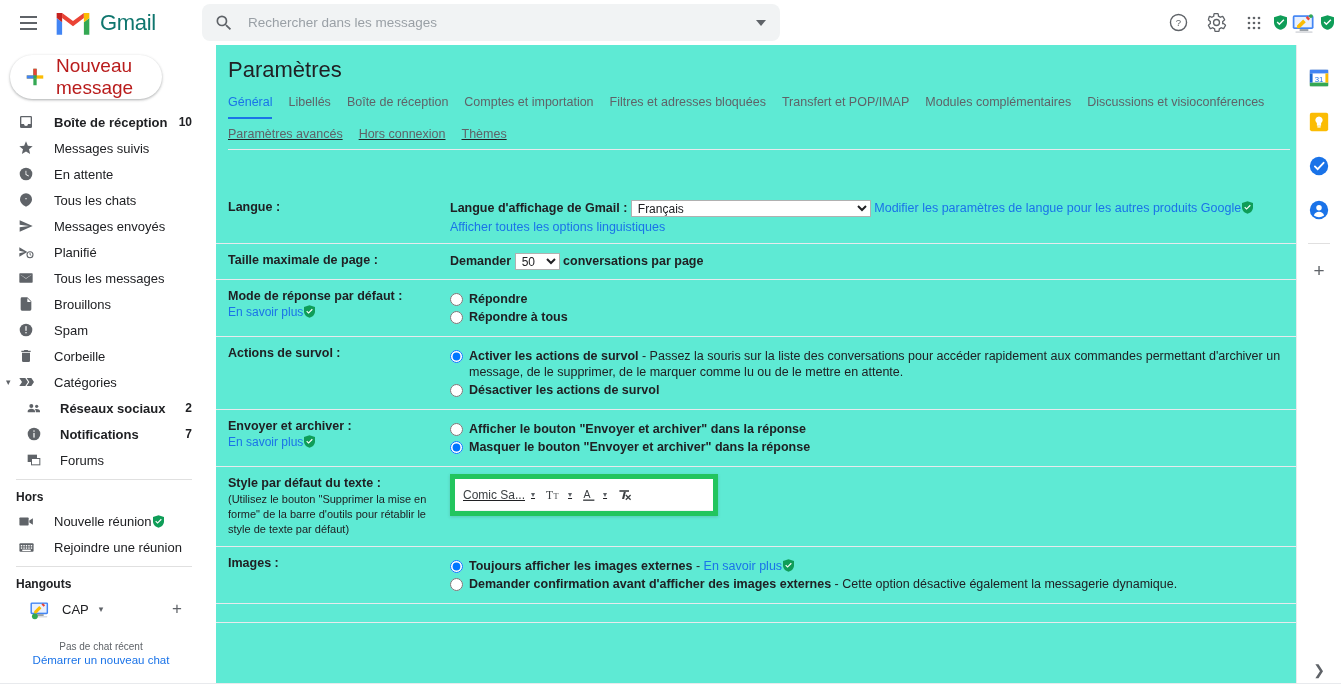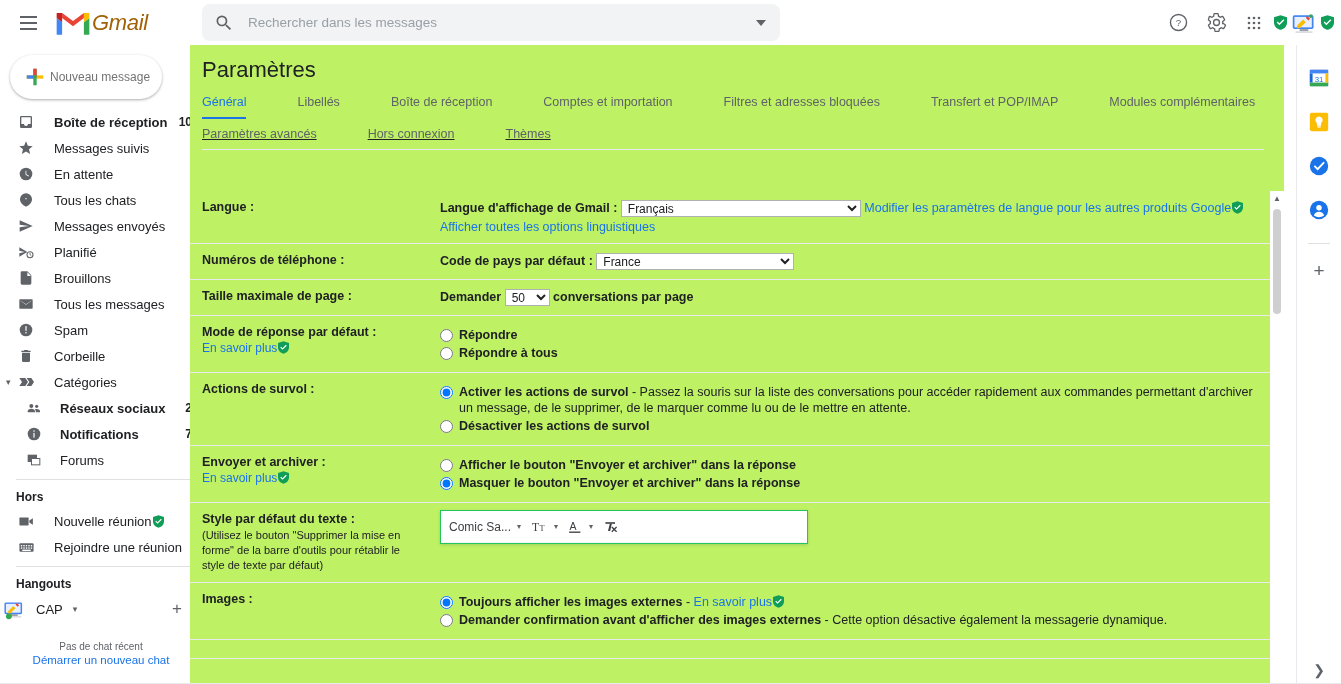--- a/index.html
+++ b/index.html
@@ -19,21 +19,21 @@
     display: flex; align-items: center; background: #fff;
   }
   .hamburger {
     width: 40px; height: 40px; margin-left: 8px;
     display: flex; flex-direction: column; justify-content: center; align-items: center;
     cursor: pointer; border-radius: 50%;
   }
   .hamburger span { display: block; width: 17px; height: 2px; background: #5f6368; margin: 2px 0; }
   .brand { display: flex; align-items: center; margin-left: 6px; }
   .gmail-m { width: 38px; height: 28px; }
-  .brand-text { font-size: 22px; color: #a16207; letter-spacing: -0.3px; font-family: "Liberation Sans", sans-serif; font-style: italic; }
+  .brand-text { font-size: 22px; color: #0f766e; letter-spacing: -0.3px; margin-left: 8px; font-family: "Liberation Sans", sans-serif; }
 
   .search-wrap {
     position: absolute; left: 202px; top: 4px;
     width: 578px; height: 37px;
     background: #f1f3f4; border-radius: 8px;
     display: flex; align-items: center;
   }
   .search-icon { width: 20px; height: 20px; margin-left: 12px; flex: none; }
   .search-input {
     flex: 1; border: none; outline: none; background: transparent;
@@ -56,75 +56,75 @@
     position: absolute; left: 0; top: 45px; width: 202px; height: 639px;
     background: #fff; overflow: hidden;
   }
   .compose {
     margin: 10px 0 6px 10px; width: 152px; height: 44px;
     border-radius: 24px; background: #fff;
     box-shadow: 0 1px 3px rgba(60,64,67,.3), 0 1px 2px rgba(60,64,67,.15);
     display: flex; align-items: center; cursor: pointer;
   }
   .compose-plus { width: 22px; height: 22px; margin-left: 14px; flex: none; }
-  .compose-label { font-size: 12px; color: #737373; margin-left: 4px; }
+  .compose-label { font-size: 19px; color: #b91c1c; margin-left: 10px; }
 
   .nav-list { margin-top: 10px; }
   .nav-item {
     height: 26px; display: flex; align-items: center;
     padding-left: 16px; padding-right: 10px;
     border-radius: 0 14px 14px 0; cursor: pointer; font-size: 13px; color: #202124;
   }
   .nav-item.selected { background: transparent; }
   .nav-ico { width: 20px; height: 20px; flex: none; display: flex; align-items: center; justify-content: center; }
   .nav-label { margin-left: 18px; flex: 1; white-space: nowrap; overflow: hidden; }
   .nav-label.bold { font-weight: bold; }
   .nav-count { font-size: 12px; color: #202124; font-weight: bold; }
   .nav-item.sub { padding-left: 24px; }
   .nav-item.sub .nav-label { margin-left: 16px; }
   .cat-arrow { width: 10px; margin-left: -10px; margin-right: 0px; font-size: 9px; color: #5f6368; }
 
   .section-head { font-size: 12px; font-weight: bold; color: #202124; padding: 10px 0 4px 16px; }
   .divider { height: 1px; background: #e0e0e0; margin: 6px 10px 0 16px; }
 
-  .hangout-row { height: 28px; display: flex; align-items: center; padding-left: 2px; font-size: 13px; }
+  .hangout-row { height: 28px; display: flex; align-items: center; padding-left: 28px; font-size: 13px; }
   .hangout-avatar { width: 24px; height: 22px; position: relative; flex: none; }
   .hangout-name { margin-left: 10px; color: #202124; font-size: 13px; }
   .hangout-caret { margin-left: 10px; font-size: 9px; color: #5f6368; }
   .hangout-plus { margin-left: auto; margin-right: 20px; font-size: 17px; color: #5f6368; cursor: pointer; }
   .chat-empty { text-align: center; font-size: 10px; color: #5f6368; margin-top: 18px; }
   .chat-link { display:block; text-align: center; font-size: 11.5px; color: #1a73e8; margin-top: 2px; cursor: pointer; }
 
   
   .main {
-    position: absolute; left: 190px; top: 45px; width: 1094px; height: 639px;
-    background: #bef264; overflow: hidden;
+    position: absolute; left: 216px; top: 45px; width: 1094px; height: 639px;
+    background: #5eead4; overflow: hidden;
   }
   .page-title { font-size: 22px; color: #202124; padding: 12px 0 0 12px; font-weight: normal; }
 
   .tabs { padding: 12px 0 0 12px; }
-  .tabrow { display: flex; align-items: flex-end; flex-wrap: nowrap; gap: 35px; }
+  .tabrow { display: flex; align-items: flex-end; flex-wrap: nowrap; }
   .tab {
     font-size: 12.5px; color: #5f6368; padding: 0 0 8px 0; margin-right: 16px;
     cursor: pointer; white-space: nowrap; border-bottom: 2px solid transparent;
   }
   .tab.active { color: #1a73e8; border-bottom: 2px solid #1a73e8; }
   .tabrow2 { margin-top: 8px; text-decoration: underline; }
   .tabrow2 .tab { padding-bottom: 6px; }
   .tabs-sep { height: 1px; background: #e8eaed; margin-left: 12px; margin-right: 20px; }
 
   .settings {
     position: absolute; left: 0; top: 146px; width: 1080px; height: 493px;
     overflow: hidden;
   }
   .srow { display: flex; border-bottom: 1px solid #e8eaed; padding: 9px 0 9px 12px; }
   .scol-label { width: 222px; flex: none; font-size: 12.5px; font-weight: bold; color: #202124; }
   .scol-label .sub { font-weight: normal; font-size: 11px; color: #202124; line-height: 15px; padding-top: 2px; }
   .learn { font-weight: normal; color: #1a73e8; font-size: 12px; cursor: pointer; display: inline-block; margin-top: 2px; }
-  .scol-body { flex: 1; font-size: 12.5px; color: #202124; padding-right: 14px; margin-left: 16px; }
+  .scol-body { flex: 1; font-size: 12.5px; color: #202124; padding-right: 14px; }
   .bold { font-weight: bold; }
   .lnk { color: #1a73e8; cursor: pointer; }
   .muted { color: #202124; font-weight: normal; }
 
   select.gsel {
     font-family: "Liberation Sans", sans-serif; font-size: 12px; color: #202124;
     border: 1px solid #b0b0b0; background: #fff; height: 17px; padding: 0 0 0 2px;
     vertical-align: middle;
   }
   .sel-lang { width: 240px; }
@@ -133,23 +133,24 @@
   .sel-undo { width: 40px; }
 
   .opt { display: flex; align-items: flex-start; margin: 2px 0; }
   .radio, .checkbox { margin: 2px 6px 0 0; flex: none; }
   .opt-text { line-height: 16px; }
 
   .shield { display: inline-block; width: 11px; height: 13px; vertical-align: -2px; margin-left: 1px; }
 
   
   .stylebox {
-    width: 368px; border: 1px solid #22c55e; background: #fff;
+    width: 268px; border: 5px solid #22c55e; background: #fff;
     box-shadow: 0 1px 3px rgba(60,64,67,.20);
     margin-top: -2px;
+    text-decoration: underline;
   }
   .styletoolbar { height: 32px; display: flex; align-items: center; border-bottom: 1px solid #f1f3f4; padding-left: 8px; }
   .tb-item { display: flex; align-items: center; font-size: 12px; color: #3c4043; margin-right: 10px; cursor: pointer; }
   .tb-caret { margin-left: 6px; font-size: 8px; color: #5f6368; }
   .styleprev { padding: 7px 10px 9px 10px; font-size: 12.5px; color: #202124; font-family: "DejaVu Sans", sans-serif; }
 
   
   .vscroll { position: absolute; right: 0px; top: 146px; width: 14px; height: 493px; background: #fff; }
   .vsc-up, .vsc-down { height: 14px; display: flex; align-items: center; justify-content: center; font-size: 8px; color: #5f6368; cursor: pointer; }
   .vsc-track { position: absolute; top: 14px; left: 3px; width: 8px; height: 465px; background: #fff; }
@@ -314,33 +315,33 @@
               <circle cx="18" cy="16" r="4.5" fill="none" stroke="#5f6368" stroke-width="1.6"></circle>
               <path d="M18 13.5V16l1.8 1" stroke="#5f6368" stroke-width="1.4" fill="none"></path>
             </svg>
         </span>
         <span class="nav-label">Planifié</span>
       </div>
 
       <div class="nav-item">
         <span class="nav-ico">
           <svg width="16" height="16" viewBox="0 0 24 24">
+              <path fill="#5f6368" d="M21 5H3a1 1 0 00-1 1v12a1 1 0 001 1h18a1 1 0 001-1V6a1 1 0 00-1-1zm-1 2.5L12 13 4 7.5V7l8 5.4L20 7v.5z"></path>
+            </svg>
+        </span>
+        <span class="nav-label">Tous les messages</span>
+      </div>
+
+      <div class="nav-item">
+        <span class="nav-ico">
+          <svg width="16" height="16" viewBox="0 0 24 24">
               <path fill="#5f6368" d="M14 2H6a2 2 0 00-2 2v16a2 2 0 002 2h12a2 2 0 002-2V8l-6-6zm0 7V3.5L19.5 9H14z"></path>
             </svg>
         </span>
         <span class="nav-label">Brouillons</span>
-      </div>
-
-      <div class="nav-item">
-        <span class="nav-ico">
-          <svg width="16" height="16" viewBox="0 0 24 24">
-              <path fill="#5f6368" d="M21 5H3a1 1 0 00-1 1v12a1 1 0 001 1h18a1 1 0 001-1V6a1 1 0 00-1-1zm-1 2.5L12 13 4 7.5V7l8 5.4L20 7v.5z"></path>
-            </svg>
-        </span>
-        <span class="nav-label">Tous les messages</span>
       </div>
 
       <div class="nav-item">
         <span class="nav-ico">
           <svg width="16" height="16" viewBox="0 0 24 24">
               <circle cx="12" cy="12" r="9.5" fill="#5f6368"></circle>
               <rect x="11.1" y="6.2" width="1.8" height="7" fill="#fff"></rect>
               <rect x="11.1" y="15" width="1.8" height="2" fill="#fff"></rect>
             </svg>
         </span>
@@ -492,29 +493,20 @@
             <option>Français</option>
           </select>
           <span class="lnk">Modifier les paramètres de langue pour les autres produits Google</span><svg class="shield" viewBox="0 0 16 18">
               <path d="M8 0L0 2.6v6.2C0 13.6 3.4 17.3 8 18c4.6-.7 8-4.4 8-9.2V2.6L8 0z" fill="#0f9d58"></path>
               <path d="M6.6 12.4L3.3 9.1l1.2-1.2 2.1 2.1 4.9-4.9 1.2 1.2-6.1 6.1z" fill="#fff"></path>
             </svg>
           <div style="margin-top:3px"><span class="lnk">Afficher toutes les options linguistiques</span></div>
         </div>
       </div>
 
-      <div class="srow">
-        <div class="scol-label">Numéros de téléphone :</div>
-        <div class="scol-body">
-          <span class="bold">Code de pays par défaut :</span>
-          <select class="gsel sel-country">
-            <option>France</option>
-          </select>
-        </div>
-      </div>
 
       <div class="srow">
         <div class="scol-label">Taille maximale de page :</div>
         <div class="scol-body">
           <span class="bold">Demander</span>
           <select class="gsel sel-size">
             <option>50</option>
           </select>
           <span class="bold">conversations par page</span>
         </div>

